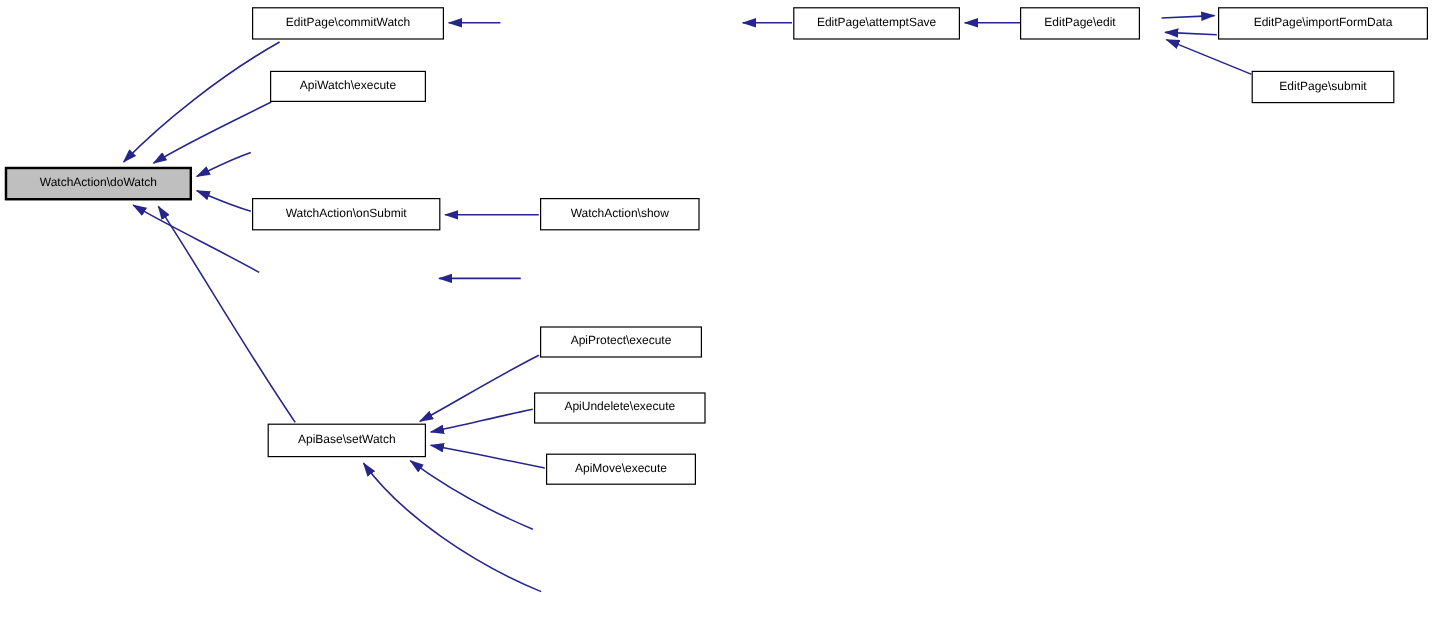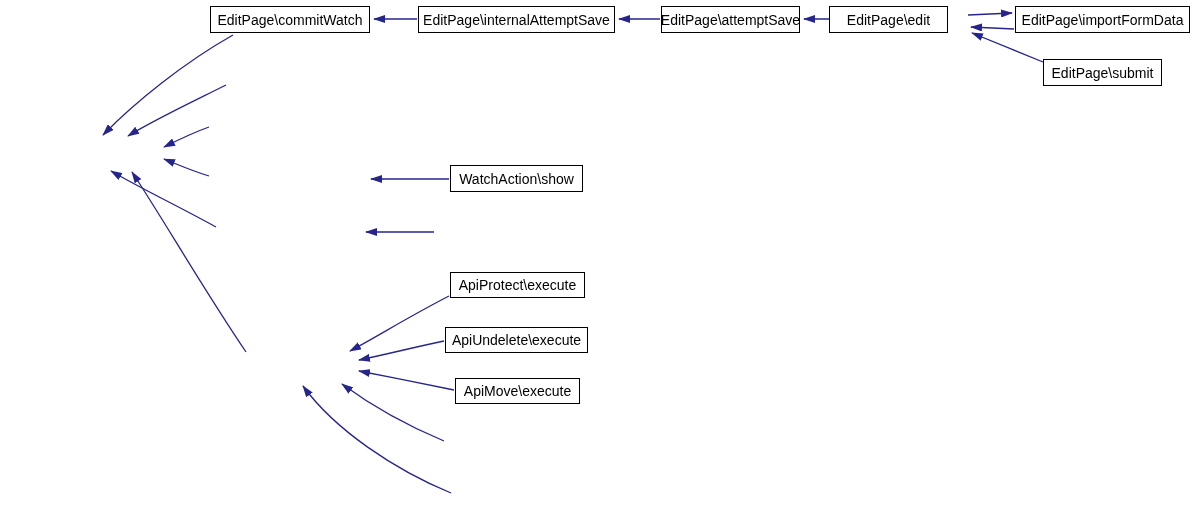--- a/index.html
+++ b/index.html
@@ -17,21 +17,21 @@
     width: 1195px; height: 520px;
   }
   .node {
     position: absolute;
     box-sizing: border-box;
     background: #ffffff;
     border: 1px solid #000000;
     display: flex;
     align-items: center;
     justify-content: center;
-    font-size: 14px;
+    font-size: 10px;
     color: #000000;
     white-space: nowrap;
     line-height: 1;
   }
   .node.highlight {
     background: #BFBFBF;
     border-width: 2px;
   }
   .edge { fill: none; stroke: #26258C; stroke-width: 1.3px; }
 </style>
@@ -66,54 +66,63 @@
       <path class="edge" d="M434,232 L366,232" marker-end="url(#arrow)"></path>
 
       <path class="edge" d="M449,296 C410,316 378,336 350,351" marker-end="url(#arrow)"></path>
       <path class="edge" d="M444,341 C415,347 388,354 359,360" marker-end="url(#arrow)"></path>
       <path class="edge" d="M454,390 C425,384 390,377 359,371" marker-end="url(#arrow)"></path>
       <path class="edge" d="M444,441 C408,426 372,406 342,384" marker-end="url(#arrow)"></path>
       <path class="edge" d="M451,493 C395,470 335,430 303,386" marker-end="url(#arrow)"></path>
     </g>
   </svg>
 
+  <div class="node highlight" style="left:4px;top:139px;width:156px;height:28px">
+    <span>WatchAction\doWatch</span>
+  </div>
 
   <div class="node" style="left:210px;top:6px;width:160px;height:27px">
     <span>EditPage\commitWatch</span>
   </div>
 
-  <div class="node" style="left:418px;top:6px;width:197px;height:27px">
-    <span>EditPage\internalAttemptSave</span>
-  </div>
 
   <div class="node" style="left:661px;top:6px;width:139px;height:27px">
     <span>EditPage\attemptSave</span>
   </div>
 
-  <div class="node" style="left:829px;top:6px;width:119px;height:27px">
+  <div class="node" style="left:850px;top:6px;width:100px;height:27px">
     <span>EditPage\edit</span>
   </div>
 
   <div class="node" style="left:1015px;top:6px;width:175px;height:27px">
     <span>EditPage\importFormData</span>
   </div>
 
   <div class="node" style="left:1043px;top:59px;width:119px;height:27px">
     <span>EditPage\submit</span>
   </div>
 
+  <div class="node" style="left:225px;top:59px;width:130px;height:26px">
+    <span>ApiWatch\execute</span>
+  </div>
 
 
+  <div class="node" style="left:210px;top:165px;width:157px;height:27px">
+    <span>WatchAction\onSubmit</span>
+  </div>
 
   <div class="node" style="left:450px;top:165px;width:133px;height:27px">
     <span>WatchAction\show</span>
   </div>
 
 
 
+  <div class="node" style="left:223px;top:353px;width:132px;height:28px">
+    <span>ApiBase\setWatch</span>
+  </div>
 
   <div class="node" style="left:450px;top:272px;width:135px;height:26px">
     <span>ApiProtect\execute</span>
   </div>
 
   <div class="node" style="left:445px;top:327px;width:143px;height:26px">
     <span>ApiUndelete\execute</span>
   </div>
 
   <div class="node" style="left:455px;top:378px;width:125px;height:26px">

